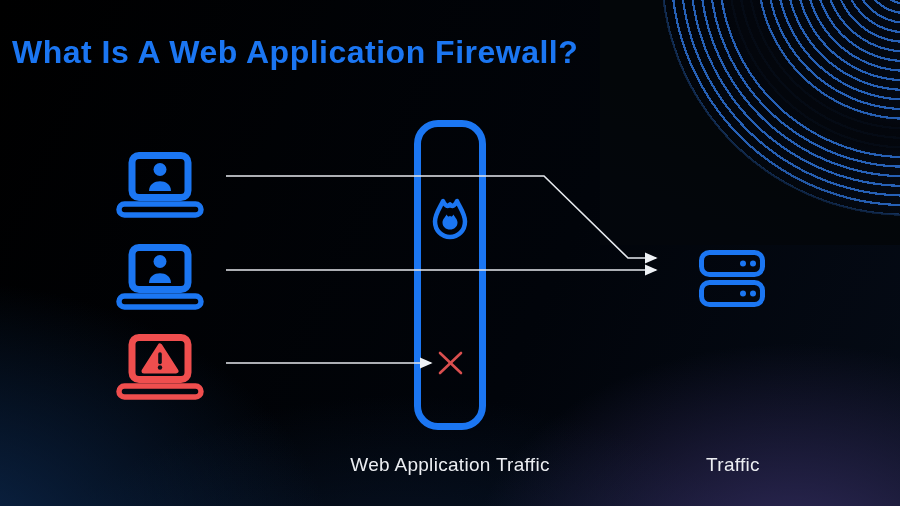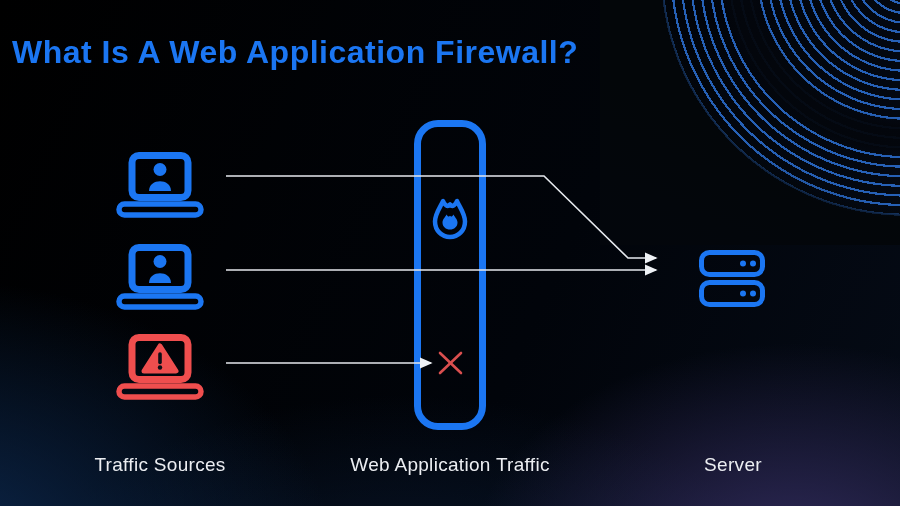--- a/index.html
+++ b/index.html
@@ -105,17 +105,16 @@
     </defs>
     <path class="arrow-line" d="M226 176 H544 L628 258 H656" marker-end="url(#ah)"></path>
     <path class="arrow-line" d="M226 270 H656" marker-end="url(#ah)"></path>
     <path class="arrow-line" d="M226 363 H431" marker-end="url(#ah)"></path>
     <g stroke="#d94f4f" stroke-width="2.6" stroke-linecap="round">
       <line x1="440" y1="353" x2="461" y2="373"></line>
       <line x1="461" y1="353" x2="440" y2="373"></line>
     </g>
   </svg>
 
-  <span class="lbl" style="left:160px">Traffic Sources</span>
   <span class="lbl" style="left:450px">Web Application Traffic</span>
-  <span class="lbl" style="left:733px">Server</span>
+  <span class="lbl" style="left:733px">Traffic</span>
 
 </div>
 
 </body></html>

